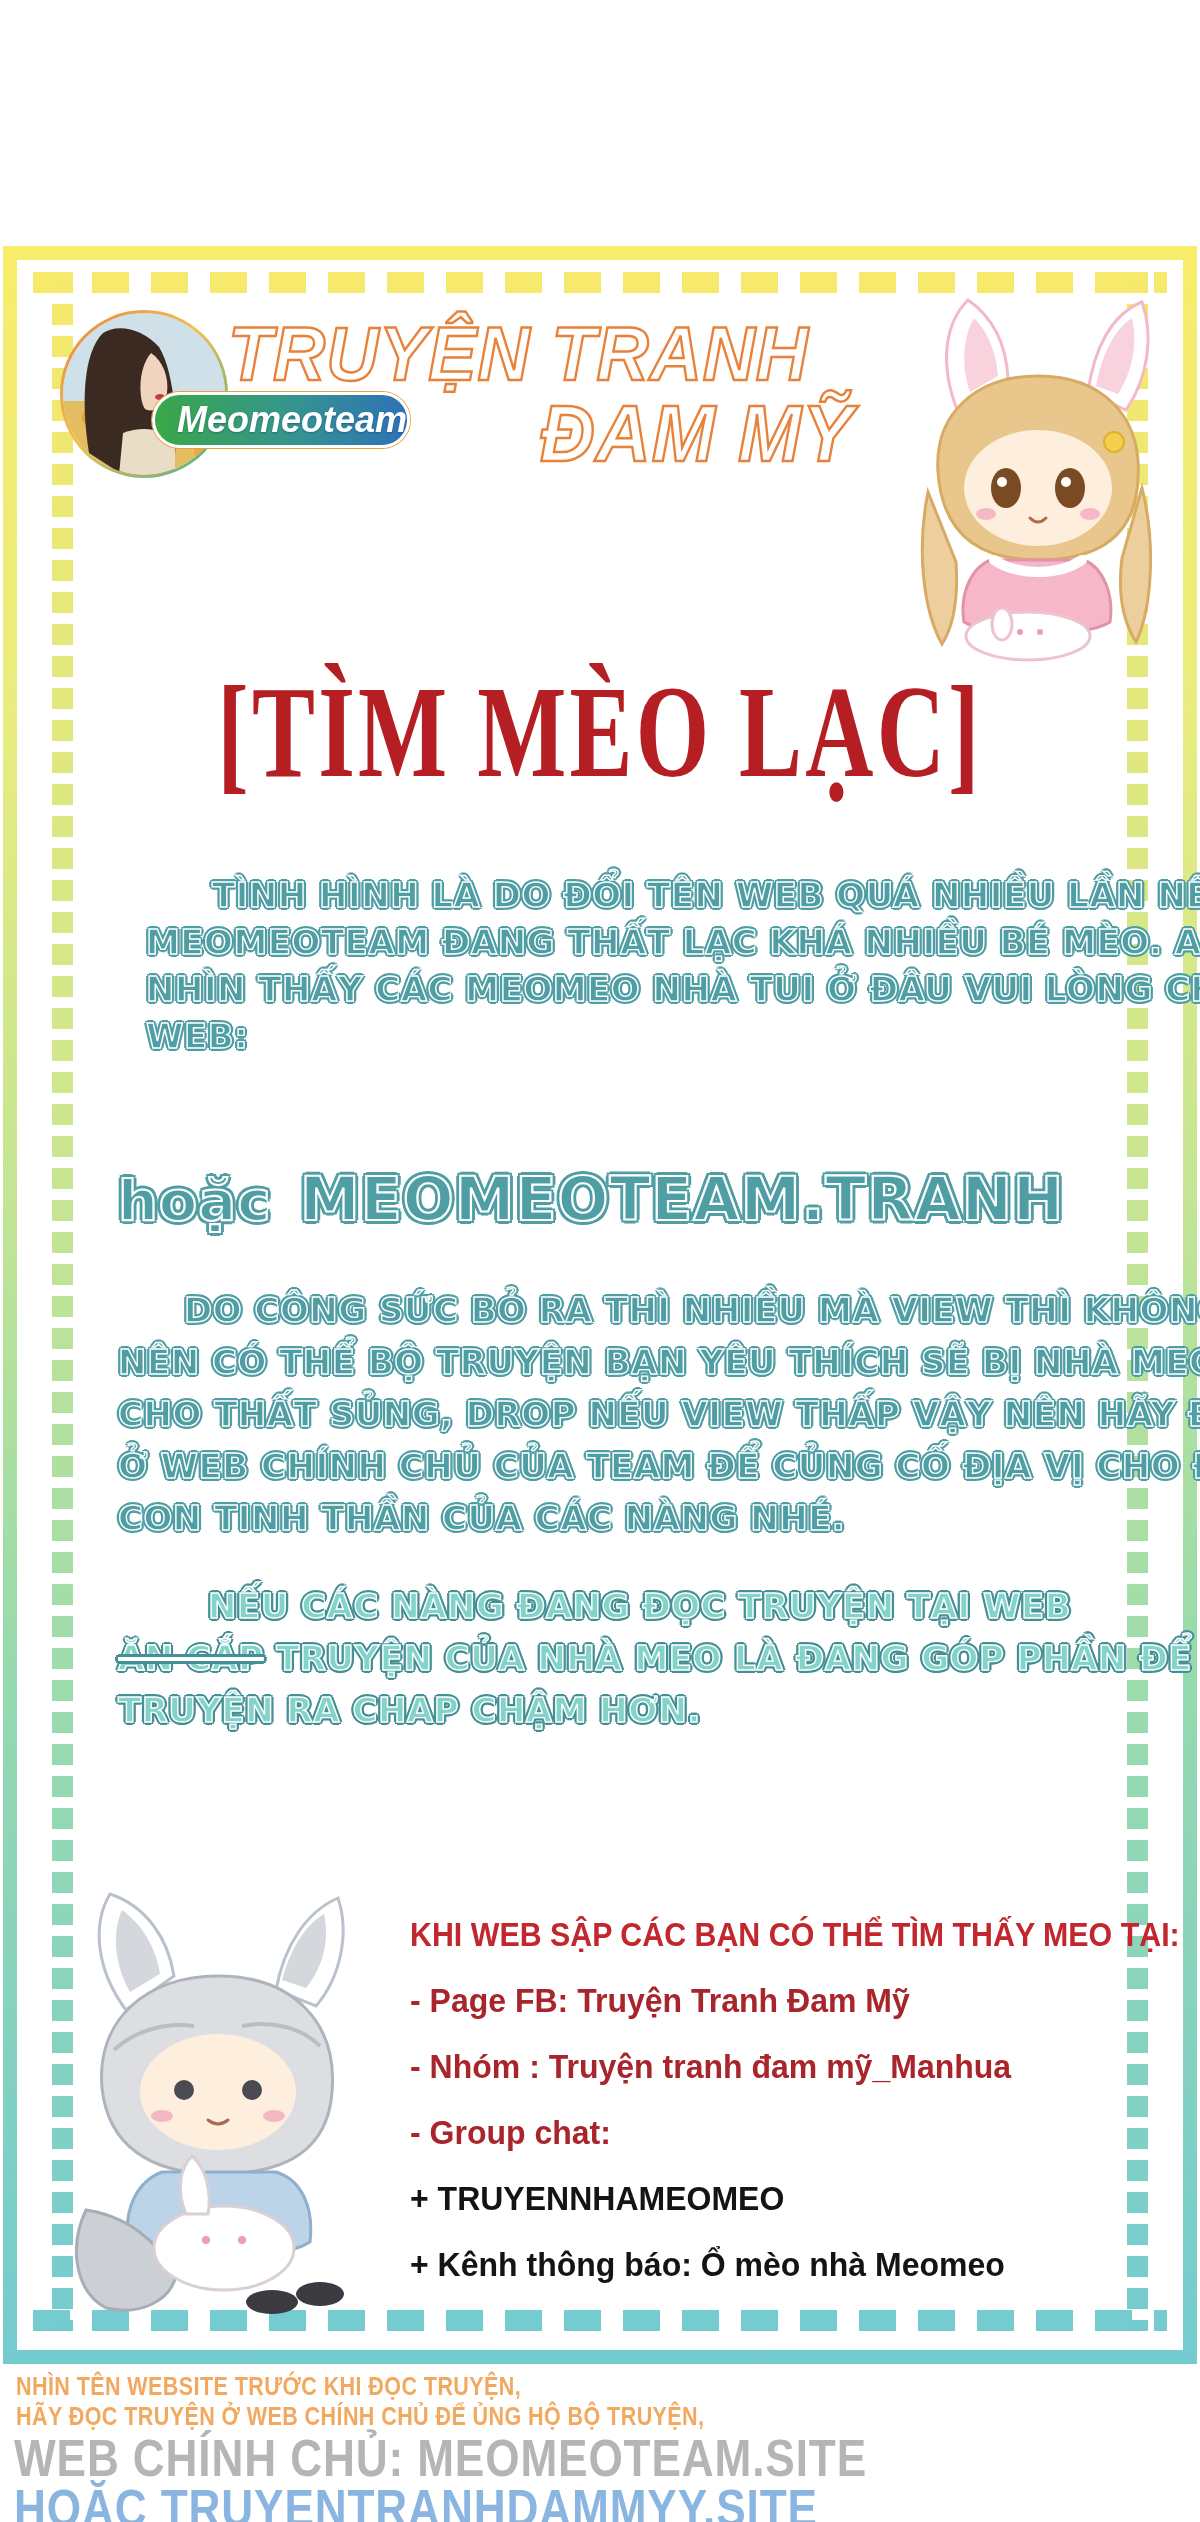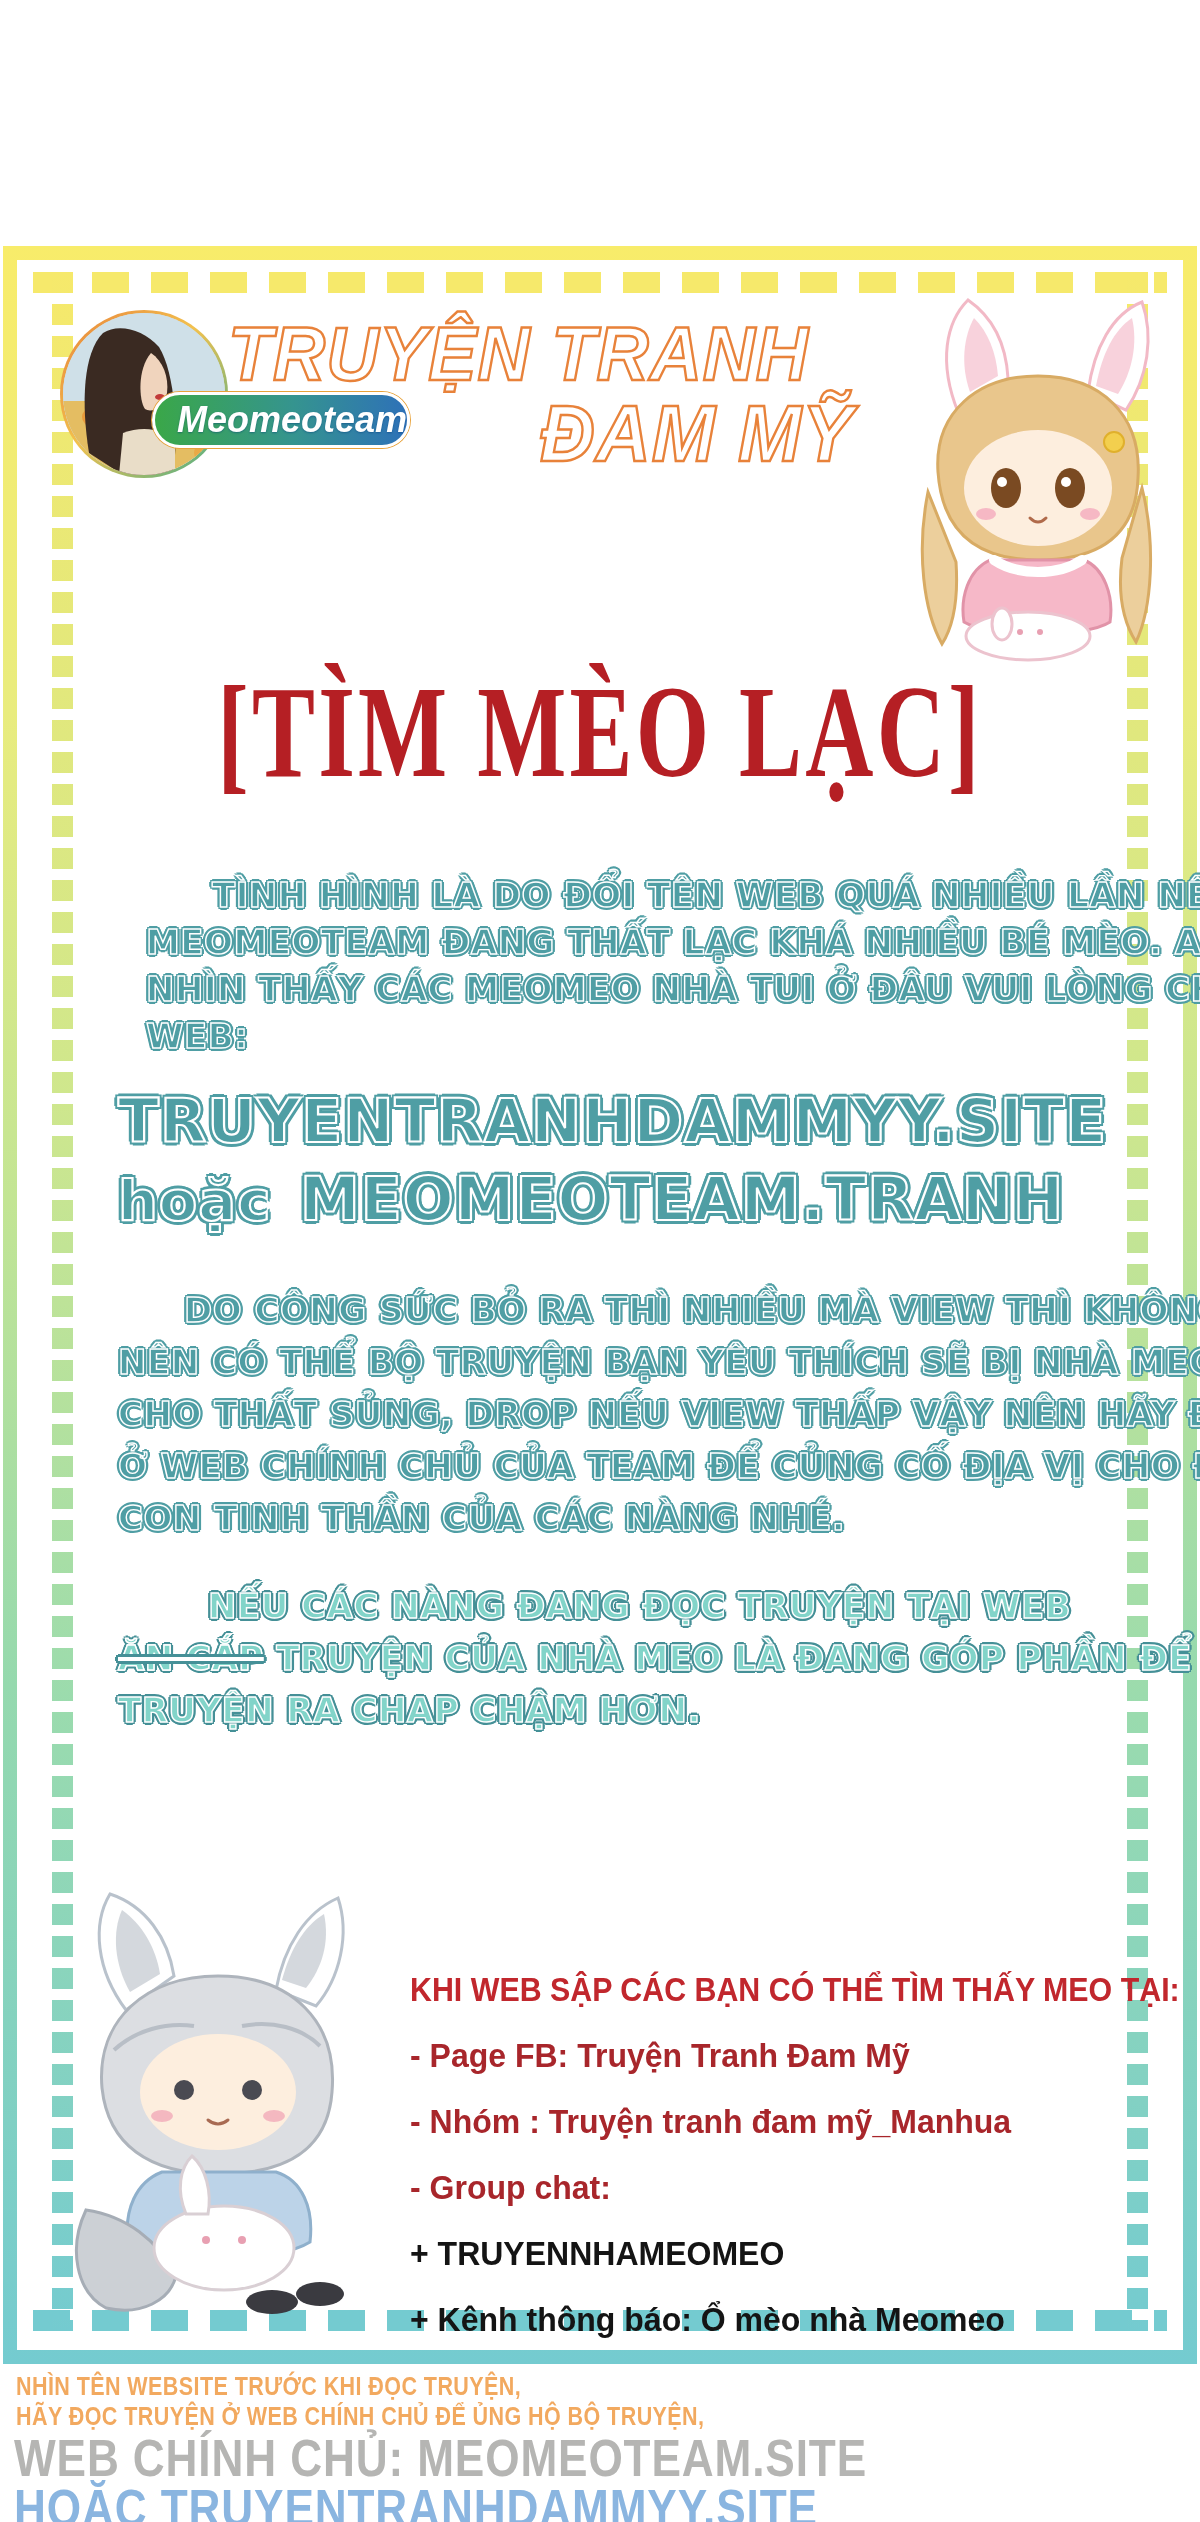--- a/index.html
+++ b/index.html
@@ -66,21 +66,21 @@
   #site1{left:118px;top:1086px;}
   #site-or{left:118px;top:1168px;font-size:56px;}
   #site2{left:300px;top:1164px;}
 
   
   .red-title{position:absolute;left:50%;top:664px;transform:translateX(-50%) scale(.8,1.12);
     font-family:"Liberation Serif",serif;font-weight:bold;font-size:118px;color:#b51f24;
     letter-spacing:4px;white-space:nowrap;}
 
   
-  .contact{position:absolute;left:410px;top:1971px;width:720px;font-family:"Liberation Sans",sans-serif;}
+  .contact{position:absolute;left:410px;top:1916px;width:720px;font-family:"Liberation Sans",sans-serif;}
   .contact-heading{font-weight:bold;font-size:33px;color:#c1272d;white-space:nowrap;
     transform:scaleX(.92);transform-origin:left top;letter-spacing:0;}
   .contact-item{font-size:33px;font-weight:bold;margin-top:28px;white-space:nowrap;
     transform:scaleX(.97);transform-origin:left top;}
   .c-red{color:#a8262b;}
   .c-black{color:#141414;}
 
   
   .foot-note{position:absolute;left:16px;font-family:"Liberation Sans",sans-serif;font-weight:bold;
     color:#f2a95f;font-size:25px;white-space:nowrap;transform:scaleX(.86);transform-origin:left top;
@@ -162,21 +162,20 @@
 
   <div class="red-title">[TÌM MÈO LẠC]</div>
 
   <div id="para1" class="para bubble">
     <span class="ln ind">TÌNH HÌNH LÀ DO ĐỔI TÊN WEB QUÁ NHIỀU LẦN NÊN</span>
     <span class="ln">MEOMEOTEAM ĐANG THẤT LẠC KHÁ NHIỀU BÉ MÈO. AI</span>
     <span class="ln">NHÌN THẤY CÁC MEOMEO NHÀ TUI Ở ĐÂU VUI LÒNG CHỈ VỀ</span>
     <span class="ln">WEB:</span>
   </div>
 
-  <div id="site1" class="site-big bubble">TRUYENTRANHDAMMYY.SITE</div>
   <div id="site-or" class="site-big bubble">hoặc</div>
   <div id="site2" class="site-big bubble">MEOMEOTEAM.TRANH</div>
 
   <div id="para2" class="para bubble">
     <span class="ln ind">DO CÔNG SỨC BỎ RA THÌ NHIỀU MÀ VIEW THÌ KHÔNG CÓ</span>
     <span class="ln">NÊN CÓ THỂ BỘ TRUYỆN BẠN YÊU THÍCH SẼ BỊ NHÀ MEO</span>
     <span class="ln">CHO THẤT SỦNG, DROP NẾU VIEW THẤP VẬY NÊN HÃY ĐỌC</span>
     <span class="ln">Ở WEB CHÍNH CHỦ CỦA TEAM ĐỂ CỦNG CỐ ĐỊA VỊ CHO ĐỨA</span>
     <span class="ln">CON TINH THẦN CỦA CÁC NÀNG NHÉ.</span>
   </div>

